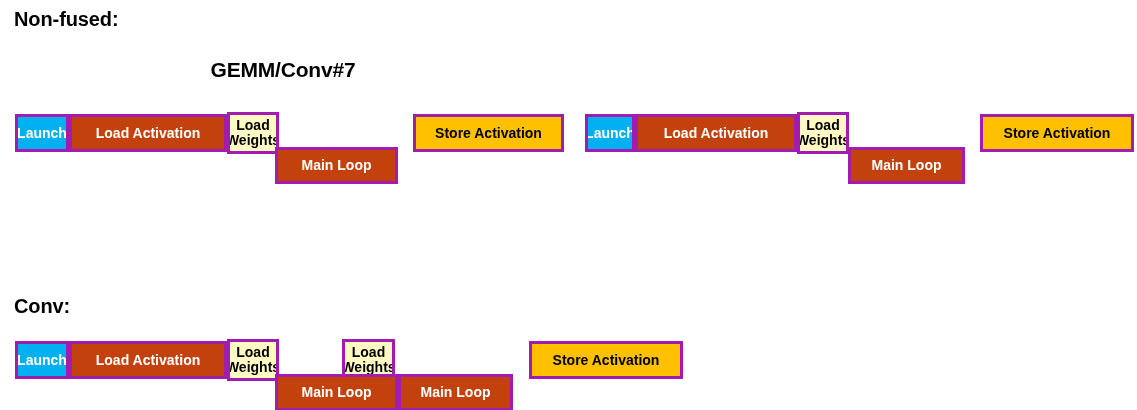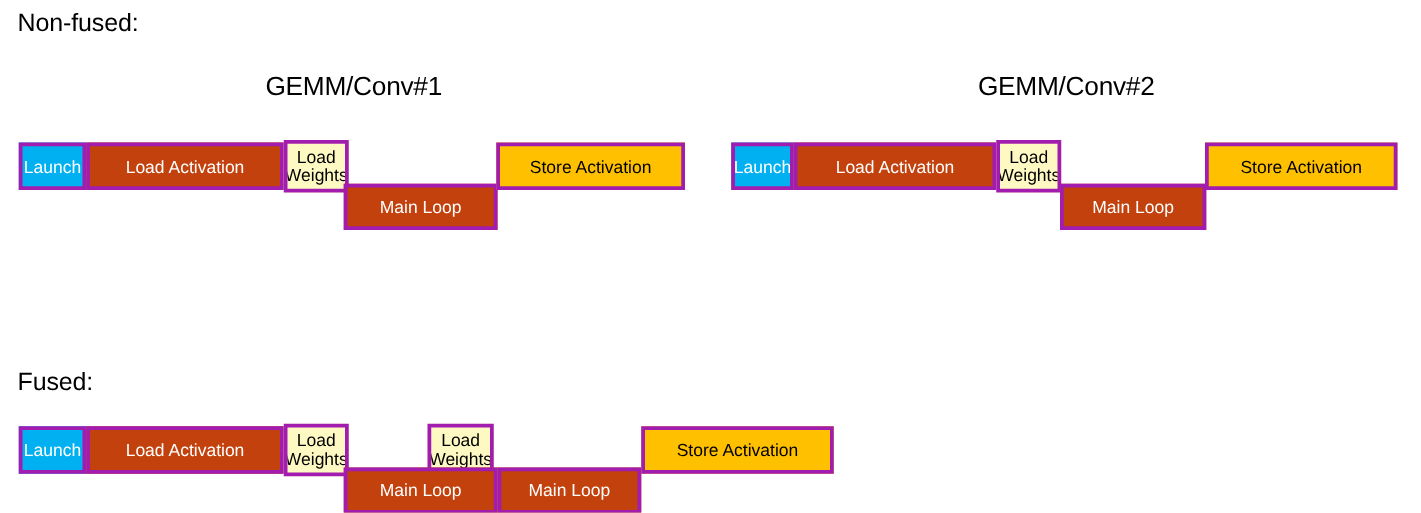--- a/index.html
+++ b/index.html
@@ -11,20 +11,21 @@
     height: 410px;
     background: #ffffff;
     font-family: "Liberation Sans", sans-serif;
     overflow: hidden;
     position: relative;
   }
   #stage {
     position: relative;
     width: 1046px;
     height: 410px;
+    font-weight: bold;
   }
   .section-label {
     position: absolute;
     font-size: 20px;
     color: #000000;
     white-space: nowrap;
     letter-spacing: -0.1px;
   }
   .panel-title {
     position: absolute;
@@ -45,61 +46,60 @@
     line-height: 1.02;
     overflow: hidden;
   }
   .bar span {
     display: block;
     padding: 0 2px;
   }
   .bar.cyan   { background: #00b0f0; color: #ffffff; font-size: 14px; }
   .bar.purple { background: #c2410c; color: #ffffff; font-size: 14px; }
   .bar.yellow { background: #fef9c3; color: #000000; font-size: 14px; }
-  .bar.orange { background: #ffc000; color: #000000; font-size: 14px; }
+  .bar.orange { background: #ffc000; color: #000000; font-size: 14px; margin-left: 16px; }
   .bar.two-line span { line-height: 1.05; }
 </style>
 </head>
 <body>
 
 <div id="stage">
     <div class="section-label" style="left: 14px; top: 8px;">Non-fused:</div>
-    <div class="panel-title" style="left: 199px; top: 58px; width: 168px;">GEMM/Conv#1</div>
+    <div class="panel-title" style="left: 199px; top: 58px; width: 168px;">GEMM/Conv#7</div>
     <div class="bar cyan" style="left: 15px; top: 114px; width: 54px; height: 38px;">
       <span>Launch</span>
     </div>
     <div class="bar purple" style="left: 69px; top: 114px; width: 158px; height: 38px;">
       <span>Load Activation</span>
     </div>
     <div class="bar yellow two-line" style="left: 227px; top: 112px; width: 52px; height: 42px;">
       <span>Load Weights</span>
     </div>
     <div class="bar purple" style="left: 275px; top: 147px; width: 123px; height: 37px;">
       <span>Main Loop</span>
     </div>
     <div class="bar orange" style="left: 397px; top: 114px; width: 151px; height: 38px;">
       <span>Store Activation</span>
     </div>
-    <div class="panel-title" style="left: 768px; top: 58px; width: 170px;">GEMM/Conv#2</div>
     <div class="bar cyan" style="left: 585px; top: 114px; width: 50px; height: 38px;">
       <span>Launch</span>
     </div>
     <div class="bar purple" style="left: 635px; top: 114px; width: 162px; height: 38px;">
       <span>Load Activation</span>
     </div>
     <div class="bar yellow two-line" style="left: 797px; top: 112px; width: 52px; height: 42px;">
       <span>Load Weights</span>
     </div>
     <div class="bar purple" style="left: 848px; top: 147px; width: 117px; height: 37px;">
       <span>Main Loop</span>
     </div>
     <div class="bar orange" style="left: 964px; top: 114px; width: 154px; height: 38px;">
       <span>Store Activation</span>
     </div>
-    <div class="section-label" style="left: 14px; top: 295px;">Fused:</div>
+    <div class="section-label" style="left: 14px; top: 295px;">Conv:</div>
     <div class="bar cyan" style="left: 15px; top: 341px; width: 54px; height: 38px;">
       <span>Launch</span>
     </div>
     <div class="bar purple" style="left: 69px; top: 341px; width: 158px; height: 38px;">
       <span>Load Activation</span>
     </div>
     <div class="bar yellow two-line" style="left: 227px; top: 339px; width: 52px; height: 42px;">
       <span>Load Weights</span>
     </div>
     <div class="bar yellow two-line" style="left: 342px; top: 339px; width: 53px; height: 42px;">

